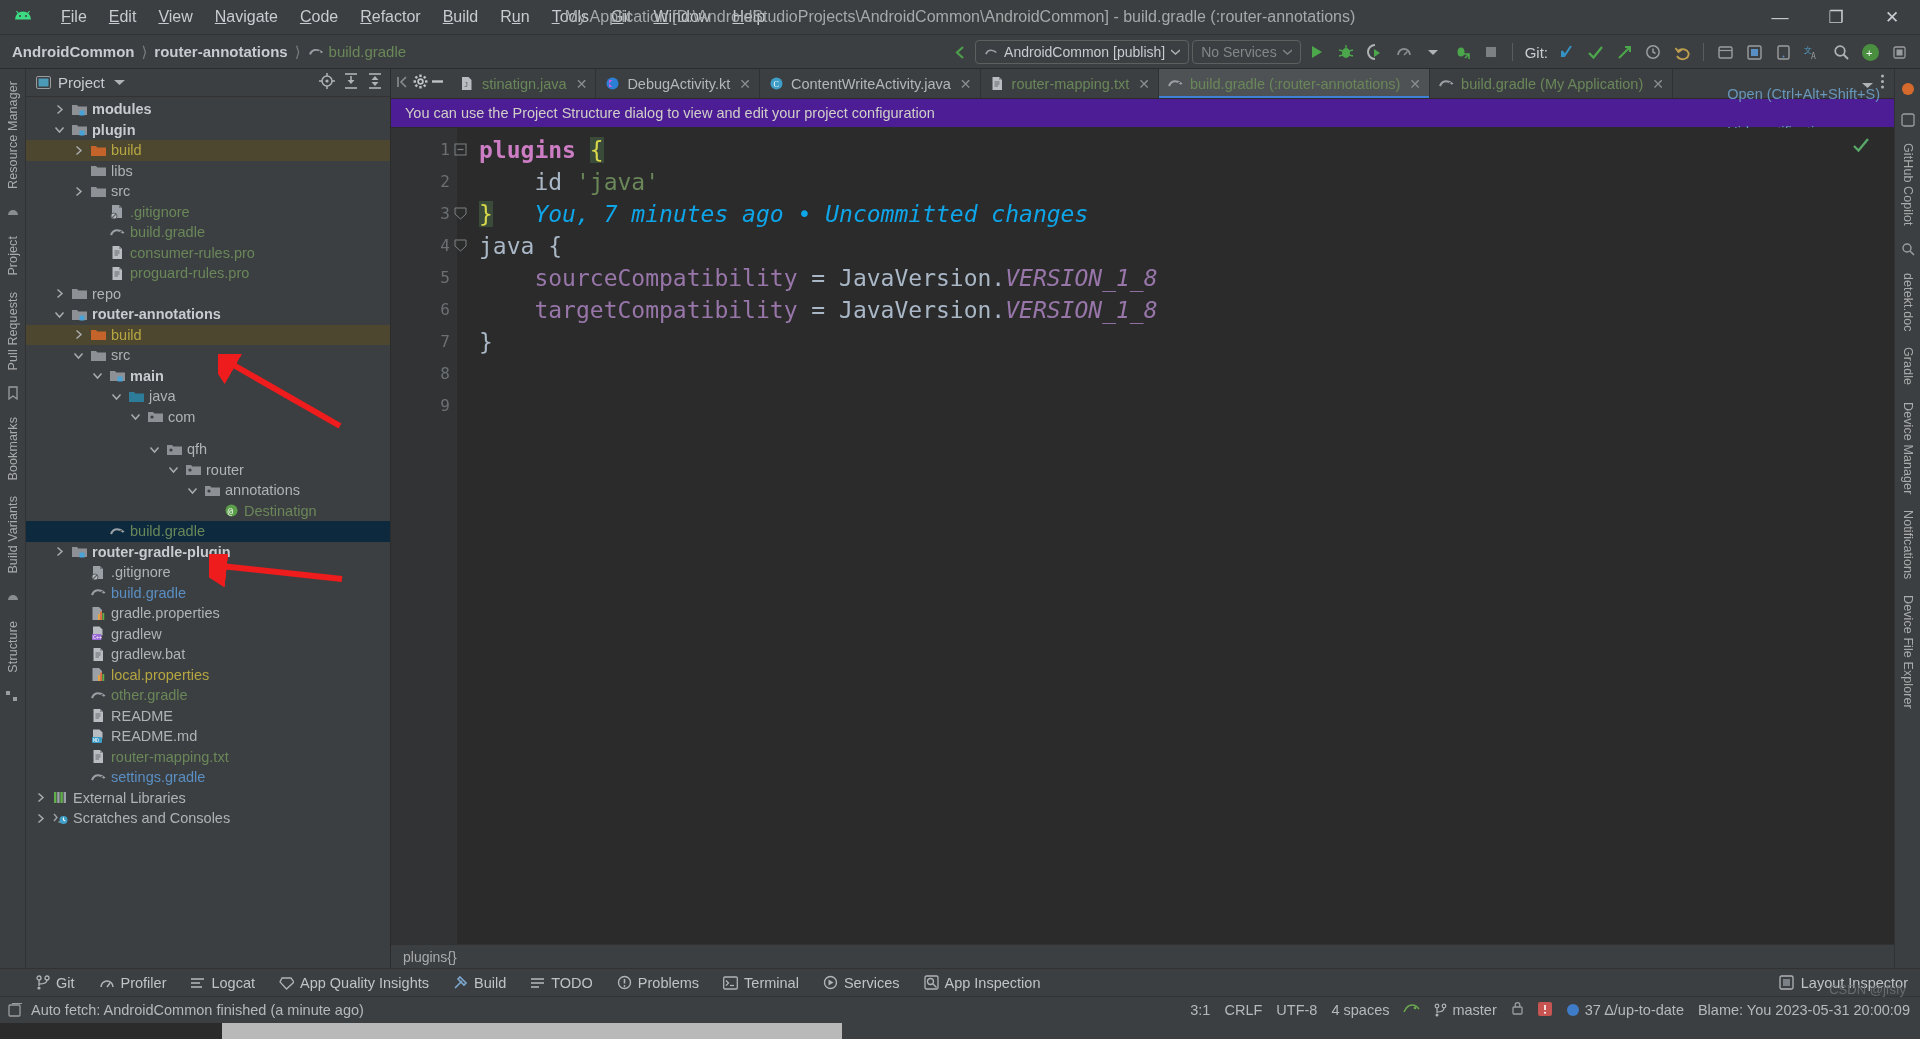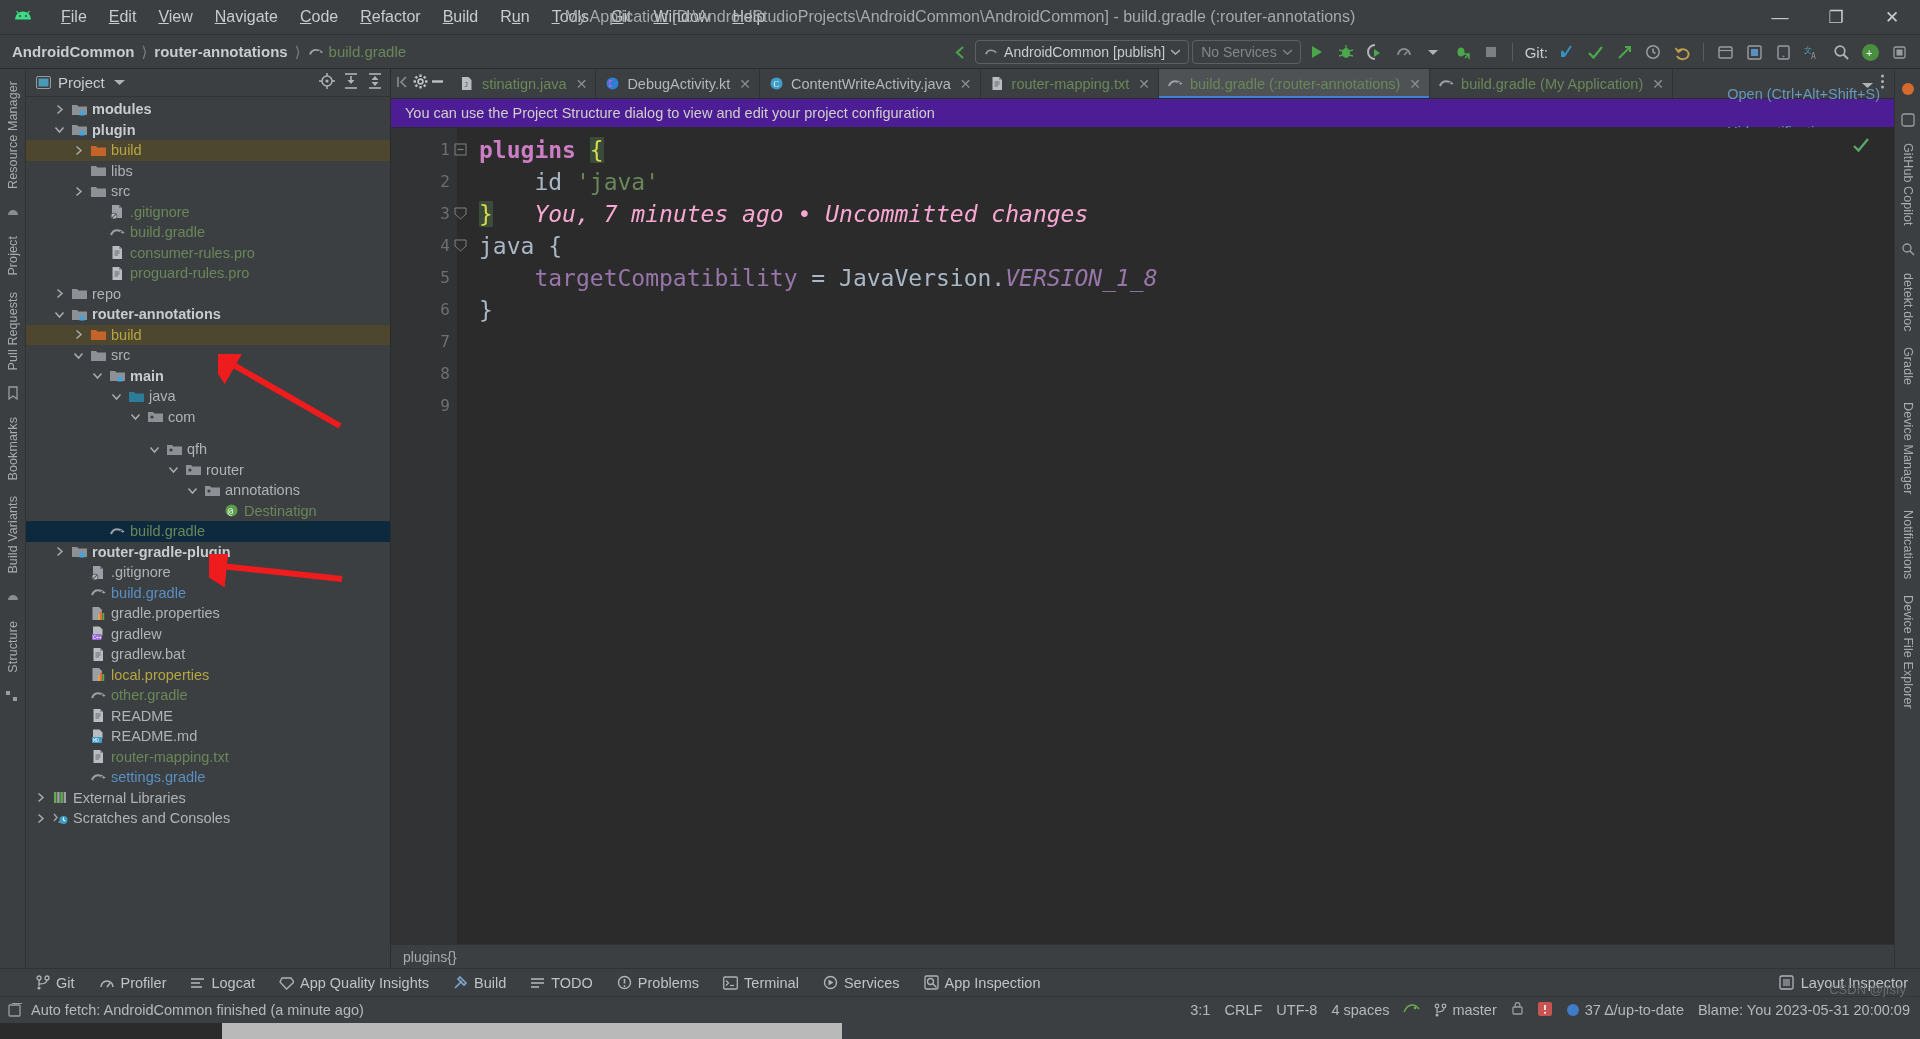--- a/index.html
+++ b/index.html
@@ -167,21 +167,21 @@
     font-family: "DejaVu Sans Mono", monospace; font-size: 23px;
     white-space: pre; padding-left: 22px; position: relative;
   }
   .k-plugin { color: #cc7dc4; font-weight: bold; }
   .k-brace  { color: #d8d84a; }
   .k-id     { color: #a9b7c6; }
   .k-str    { color: #6a8759; }
   .k-prop   { color: #9876aa; }
   .k-field  { color: #9876aa; font-style: italic; }
   .k-plain  { color: #a9b7c6; }
-  .k-hint   { color: #f9a8d4; font-style: italic; }
+  .k-hint   { color: #0ea5e9; font-style: italic; }
   .brace-hl { background: #3a4b3a; }
   .check-mark { position: absolute; right: 10px; top: 8px; }
 
   .scroll-right { width: 14px; background: #2b2b2b; flex-shrink: 0; }
 
   .breadcrumb-bar {
     height: 24px; min-height: 24px; background: #3c3f41;
     display: flex; align-items: center; padding-left: 12px;
     font-size: 14px; color: #a9abad; border-top: 1px solid #323232;
   }
@@ -1041,20 +1041,21 @@
             <div class="gline">9</div>
           </div>
         <div class="code-body" id="codebody">
           <svg class="check-mark" width="18" height="18" viewBox="0 0 18 18">
             <path d="M2 10 L6.5 14.5 L16 3" stroke="#59a869" stroke-width="2.3" fill="none"></path>
           </svg>
         <div class="cline"><span class="k-plugin">plugins</span><span class="k-plain"> </span><span class="k-brace brace-hl">{</span></div>
             <div class="cline" style="position: relative;"><span class="k-plain">    </span><span class="k-id">id</span><span class="k-plain"> </span><span class="k-str">'java'</span></div>
             <div class="cline"><span class="k-brace brace-hl">}</span><span class="k-plain">   </span><span class="k-hint">You, 7 minutes ago • Uncommitted changes</span></div>
             <div class="cline"><span class="k-plain">java</span><span class="k-plain"> </span><span class="k-plain">{</span></div>
+            <div class="cline"><span class="k-plain">    </span><span class="k-prop">sourceCompatibility</span><span class="k-plain"> = </span><span class="k-plain">JavaVersion.</span><span class="k-field">VERSION_1_8</span></div>
             <div class="cline"><span class="k-plain">    </span><span class="k-prop">targetCompatibility</span><span class="k-plain"> = </span><span class="k-plain">JavaVersion.</span><span class="k-field">VERSION_1_8</span></div>
             <div class="cline"><span class="k-plain">}</span></div>
             <div class="cline"></div>
             <div class="cline"></div>
           </div>
         <div class="scroll-right"></div>
       </div>
 
       <div class="breadcrumb-bar">
         <span>plugins{}</span>

